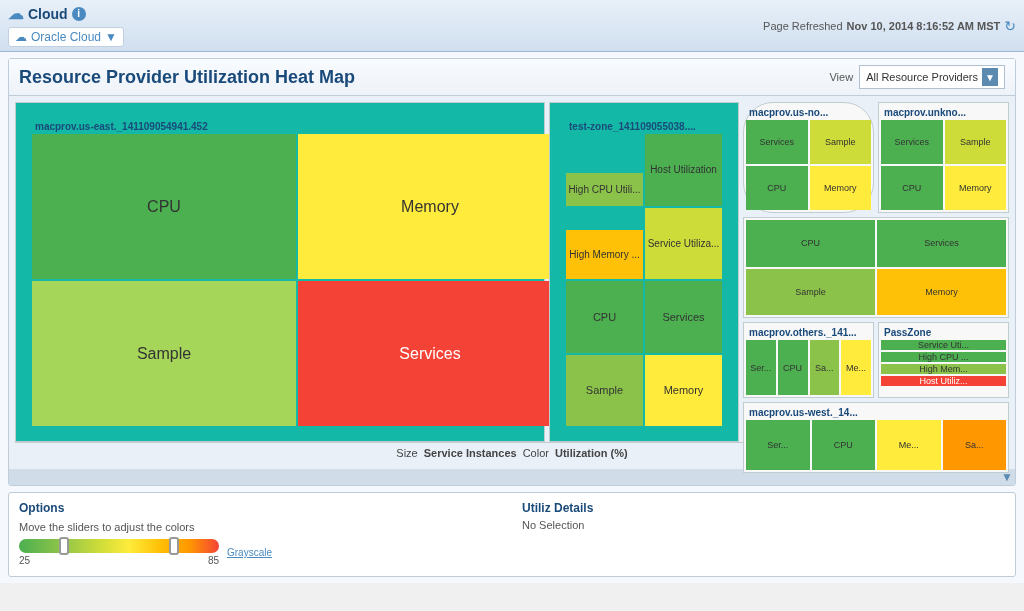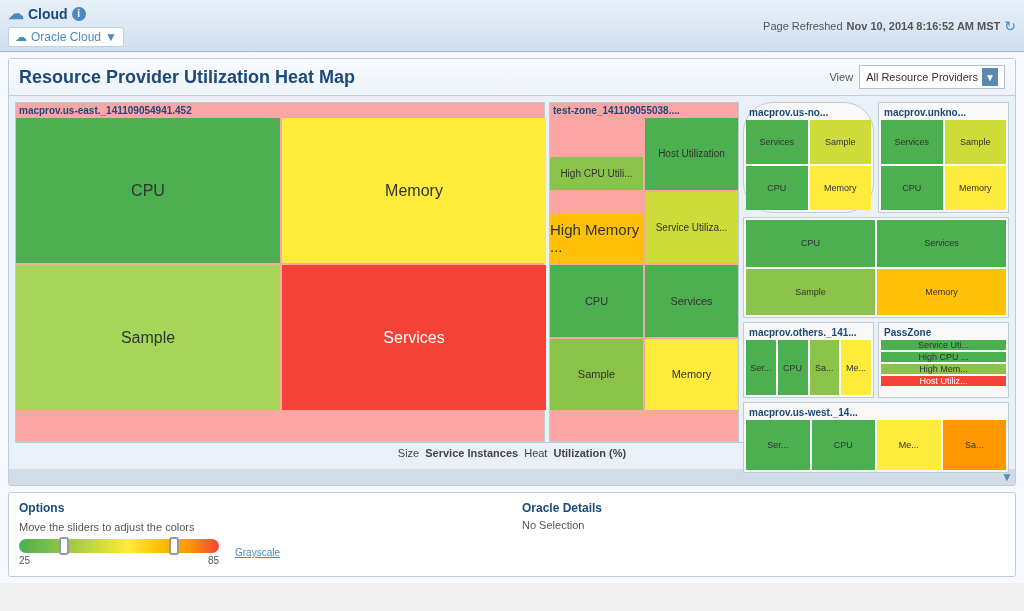--- a/index.html
+++ b/index.html
@@ -115,23 +115,23 @@
       background: #eaf0f8;
     }
 
     .heatmap-grid {
       display: flex;
       gap: 4px;
       height: 340px;
     }
 
     .provider-block {
-      background: #fca5a5;
+      background: #14b8a6;
       border: 1px solid #c0ccd0;
-      padding: 0;
+      padding: 16px;
       position: relative;
     }
 
     .provider-title {
       font-size: 10px;
       font-weight: bold;
       color: #1a4a7a;
       padding: 2px 3px;
       white-space: nowrap;
       overflow: hidden;
@@ -328,21 +328,21 @@
             <div class="cell green-lime" style="font-size:16px;">Sample</div>
             <div class="cell red" style="font-size:16px;">Services</div>
           </div>
         </div>
 
         <div class="provider-block provider-test">
           <div class="provider-title">test-zone_141109055038....</div>
           <div style="display:grid; grid-template-columns:1fr 1fr; grid-template-rows:1fr 1fr 1fr 1fr; gap:2px; height:292px;">
             <div class="cell green-med" style="font-size:10px;margin-top:39px;">High CPU Utili...</div>
             <div class="cell green-dark" style="font-size:10px;">Host Utilization</div>
-            <div class="cell yellow-orange" style="font-size:15px;margin-top:22px;">High Memory ...</div>
+            <div class="cell yellow-orange" style="font-size:10px;margin-top:22px;">High Memory ...</div>
             <div class="cell green-light" style="font-size:10px;">Service Utiliza...</div>
             <div class="cell green-dark" style="font-size:11px;">CPU</div>
             <div class="cell green-dark" style="font-size:11px;">Services</div>
             <div class="cell green-med" style="font-size:11px;">Sample</div>
             <div class="cell yellow" style="font-size:11px;">Memory</div>
           </div>
         </div>
 
         <div class="small-providers">
 
@@ -410,49 +410,49 @@
               </div>
             </div>
           </div>
 
         </div>
       </div>
 
       <div class="legend-bar">
         <span>Size</span>
         <strong>Service Instances</strong>
-        <span>Heat</span>
+        <span>Color</span>
         <strong>Utilization (%)</strong>
       </div>
     </div>
 
     <div class="scroll-indicator">
       <span style="color:#5a8ab0;">▼</span>
     </div>
   </div>
 
   <div class="options-panel">
     <div class="options-section">
       <div class="options-title">Options</div>
       <div class="slider-label" style="margin-bottom:6px;">Move the sliders to adjust the colors</div>
-      <div style="display:flex; align-items:center; gap:16px; margin-bottom:2px;">
+      <div style="display:flex; align-items:center; gap:8px; margin-bottom:2px;">
         <div style="position:relative; width:200px;">
           <div class="slider-track">
             <div class="slider-thumb" style="left:20%;"></div>
             <div class="slider-thumb" style="left:75%;"></div>
           </div>
           <div class="slider-numbers">
             <span>25</span>
             <span>85</span>
           </div>
         </div>
         <span class="grayscale-btn">Grayscale</span>
       </div>
     </div>
 
 
     <div class="metric-section">
-      <div class="metric-title">Oracle Details</div>
+      <div class="metric-title">Utiliz Details</div>
       <div class="metric-value">No Selection</div>
     </div>
   </div>
 
 </div>
 
 </body></html>

